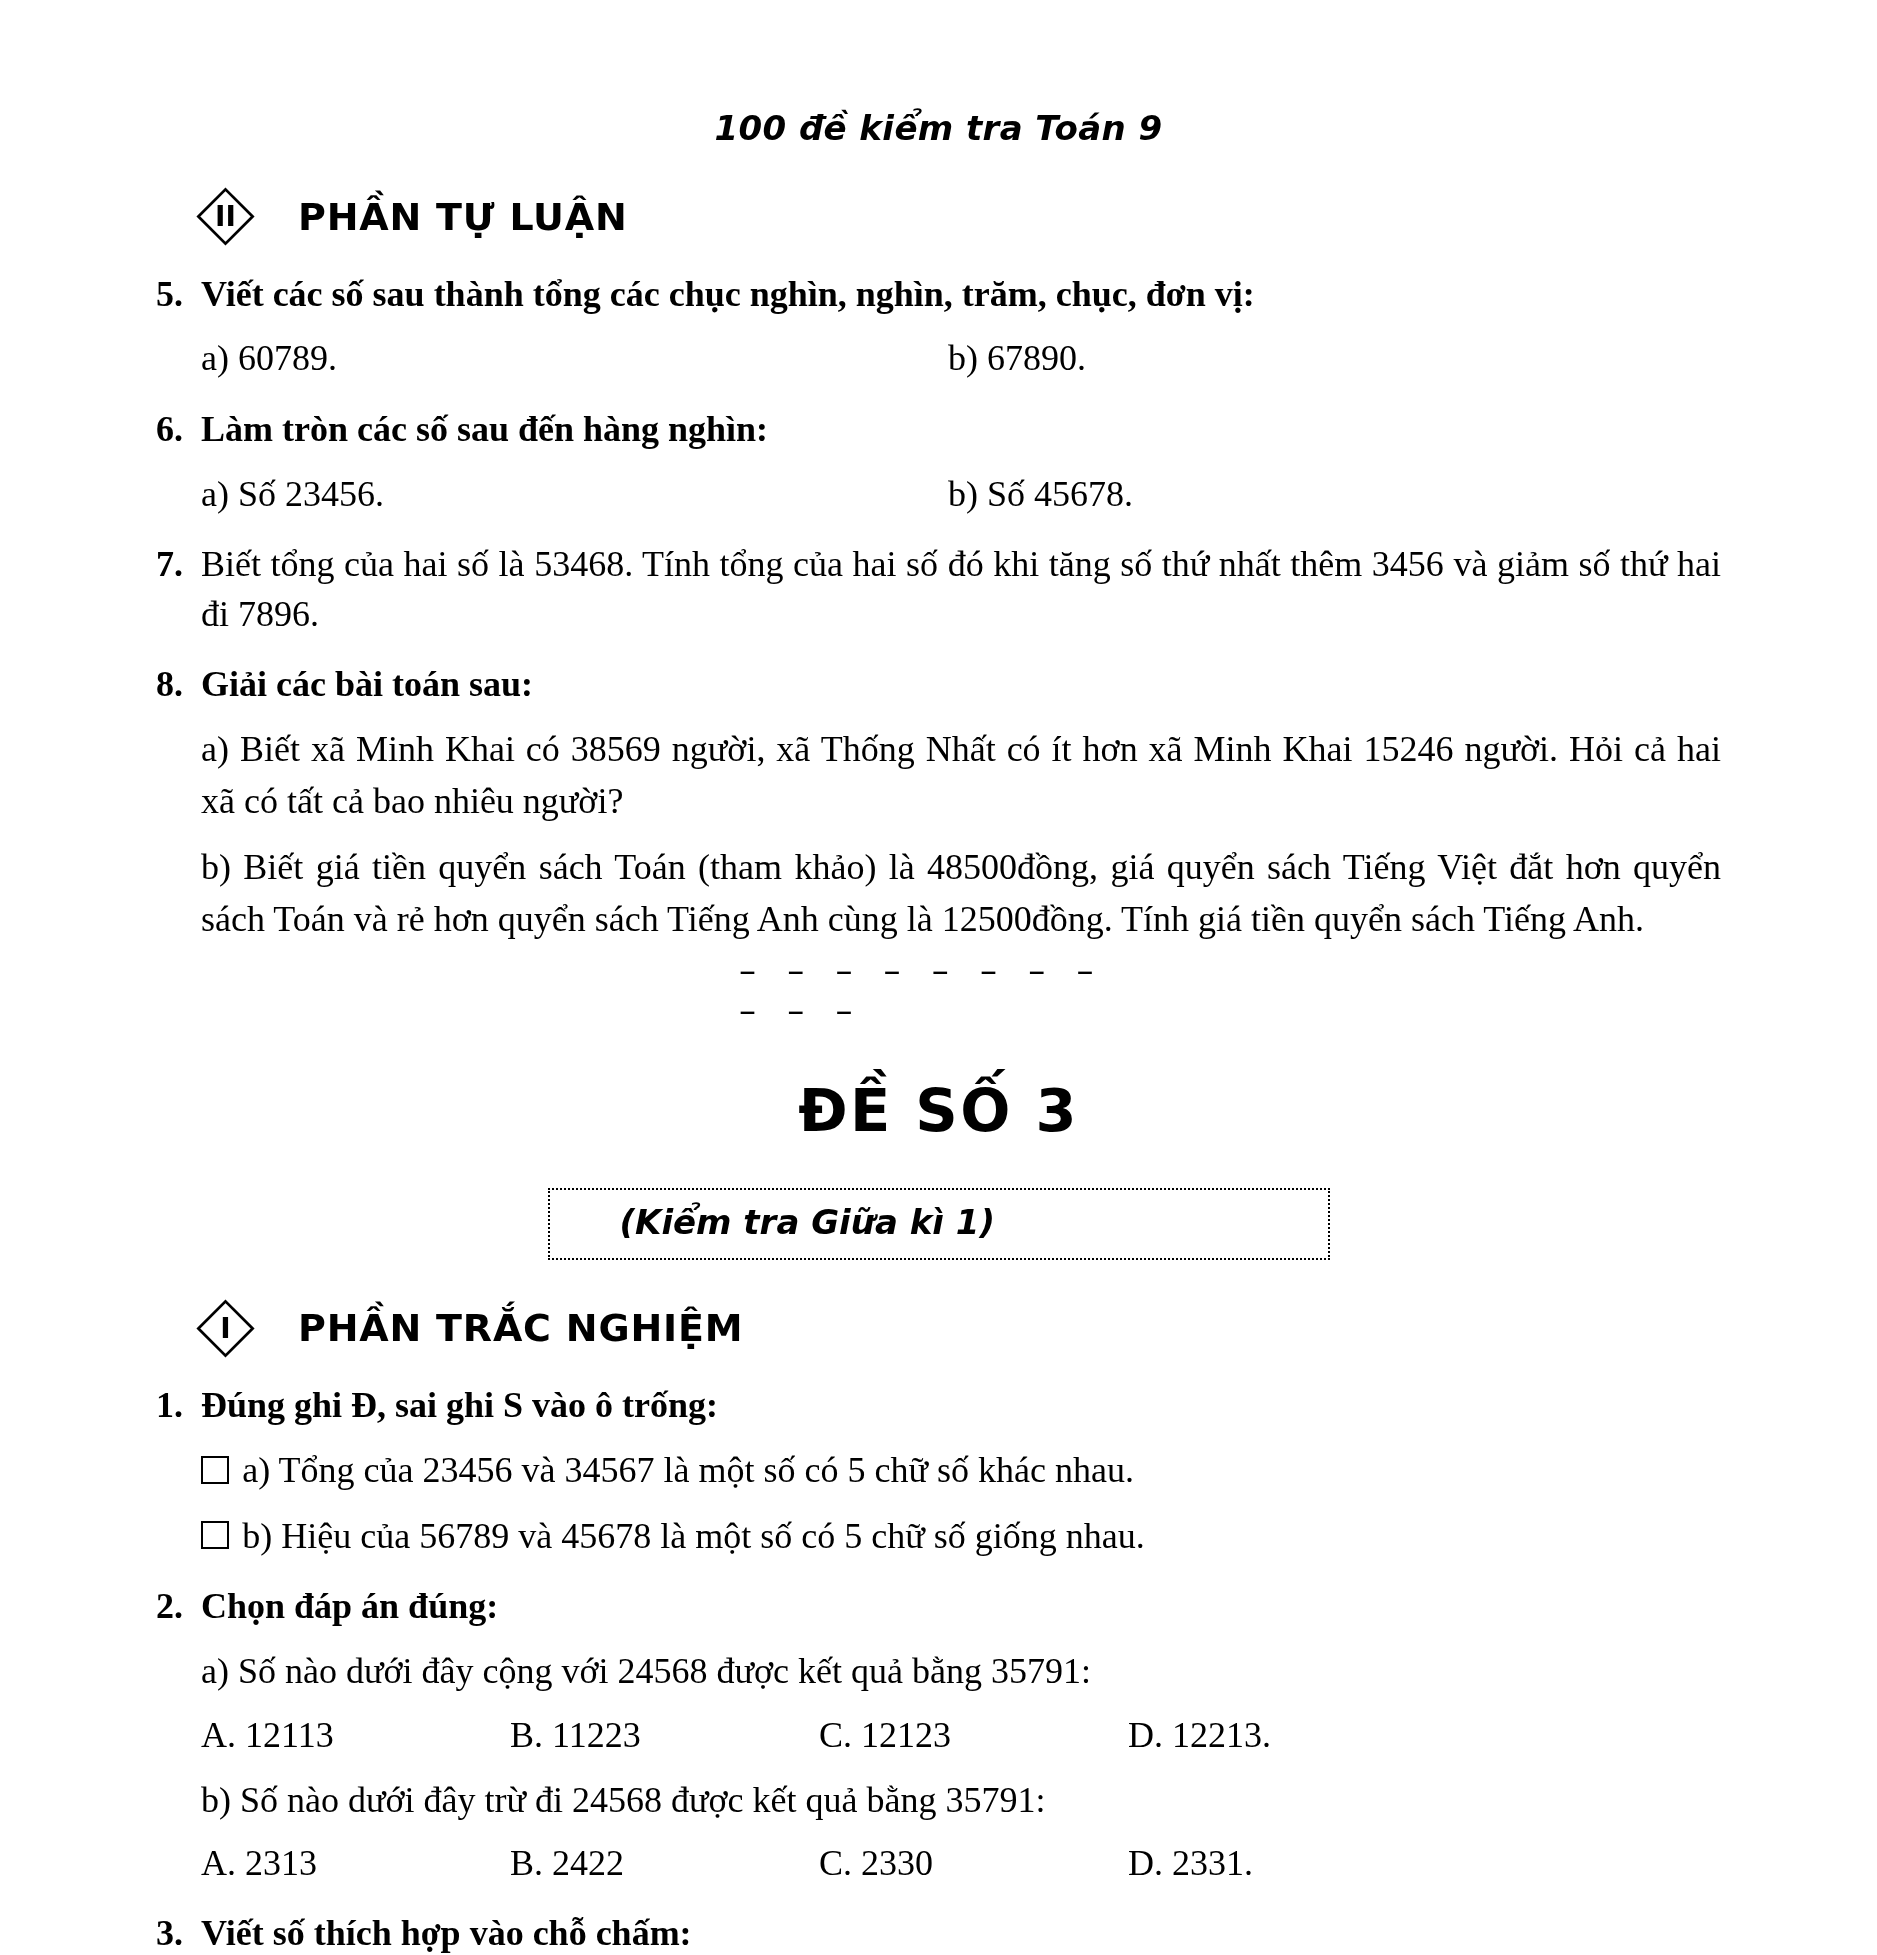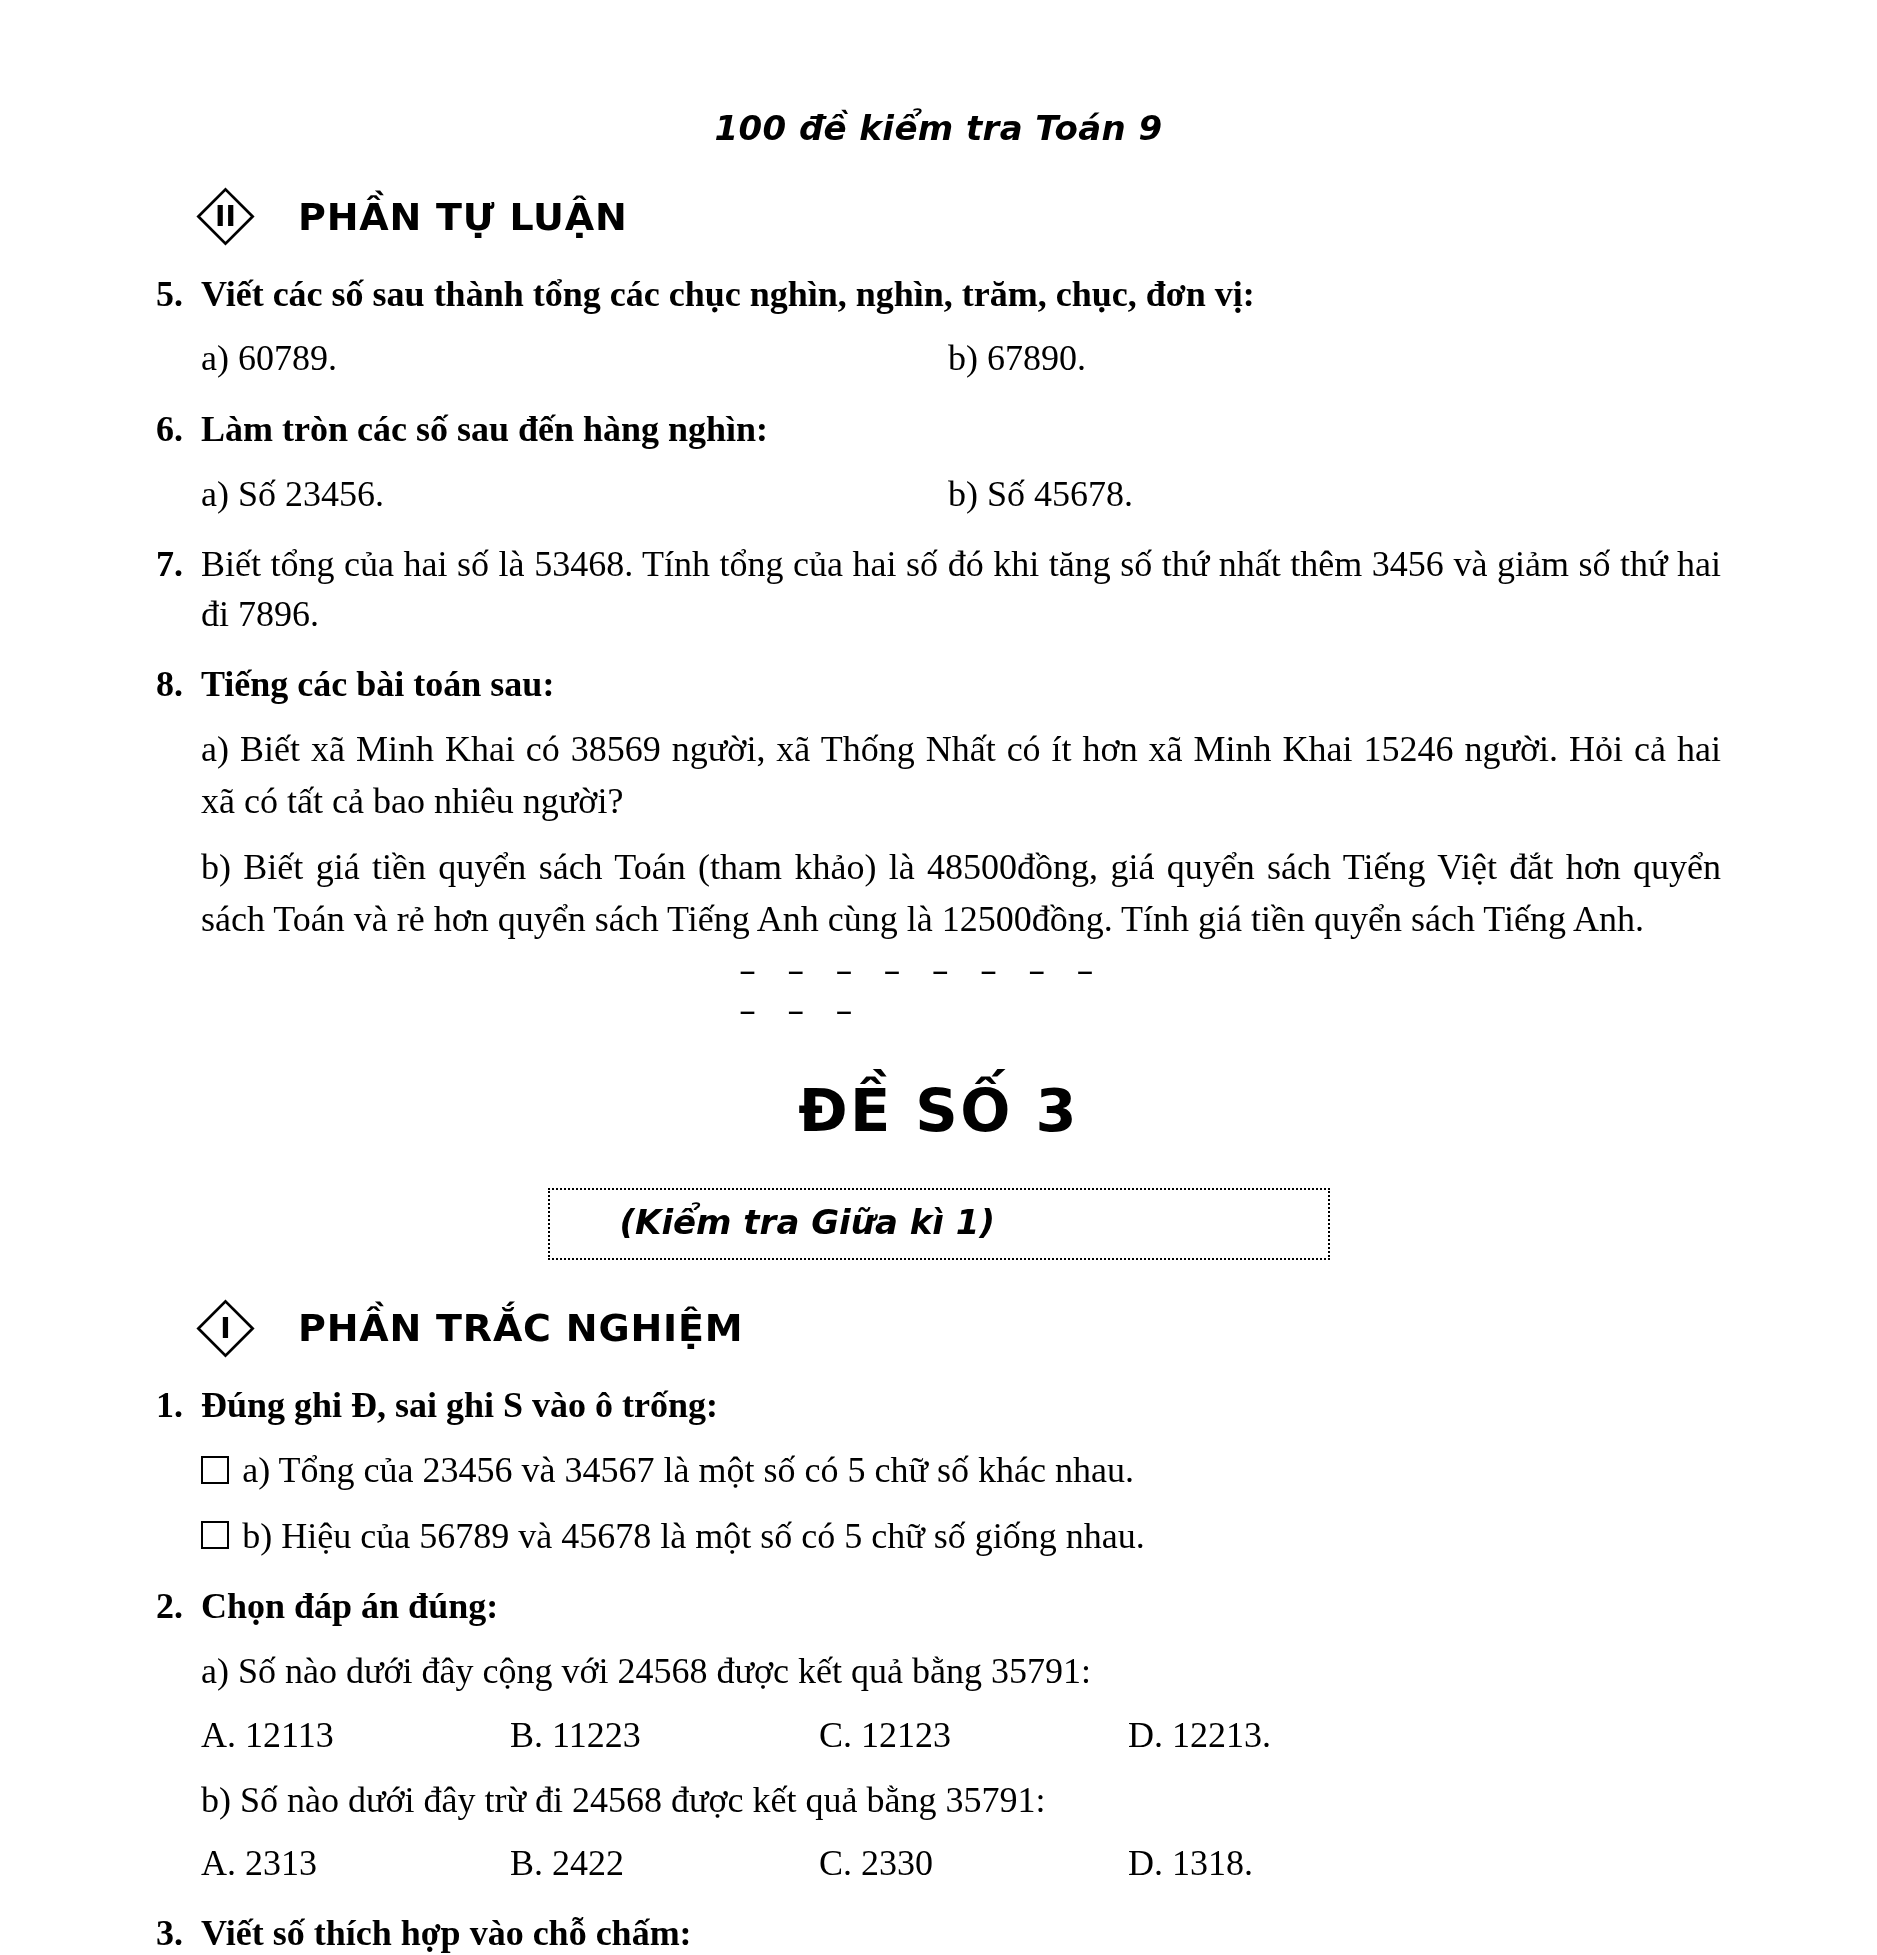--- a/index.html
+++ b/index.html
@@ -208,21 +208,21 @@
     </div>
 
     <div class="qitem">
       <div class="qnum bold">7.</div>
       <div class="qbody justify">Biết tổng của hai số là 53468. Tính tổng của hai số đó khi tăng số thứ nhất thêm 3456 và giảm số thứ hai đi 7896.</div>
     </div>
 
     <div class="qitem">
       <div class="qnum bold">8.</div>
       <div class="qbody">
-        <div class="bold">Tiếng các bài toán sau:</div>
+        <div class="bold">Giải các bài toán sau:</div>
         <div class="sub justify">a) Biết xã Minh Khai có 38569 người, xã Thống Nhất có ít hơn xã Minh Khai 15246 người. Hỏi cả hai xã có tất cả bao nhiêu người?</div>
         <div class="sub justify">b) Biết giá tiền quyển sách Toán (tham khảo) là 48500đồng, giá quyển sách Tiếng Việt đắt hơn quyển sách Toán và rẻ hơn quyển sách Tiếng Anh cùng là 12500đồng. Tính giá tiền quyển sách Tiếng Anh.</div>
       </div>
     </div>
 
   </div>
 
   <div class="dash-sep">– – – – – – – – – – –</div>
 
   <div class="exam-title">ĐỀ SỐ 3</div>
@@ -264,21 +264,21 @@
           <div class="o">A. 12113</div>
           <div class="o">B. 11223</div>
           <div class="o">C. 12123</div>
           <div class="o">D. 12213.</div>
         </div>
         <div class="sub">b) Số nào dưới đây trừ đi 24568 được kết quả bằng 35791:</div>
         <div class="opts">
           <div class="o">A. 2313</div>
           <div class="o">B. 2422</div>
           <div class="o">C. 2330</div>
-          <div class="o">D. 1318.</div>
+          <div class="o">D. 2331.</div>
         </div>
       </div>
     </div>
 
     <div class="qitem">
       <div class="qnum bold">3.</div>
       <div class="qbody">
         <div class="bold">Viết số thích hợp vào chỗ chấm:</div>
 
       </div>

